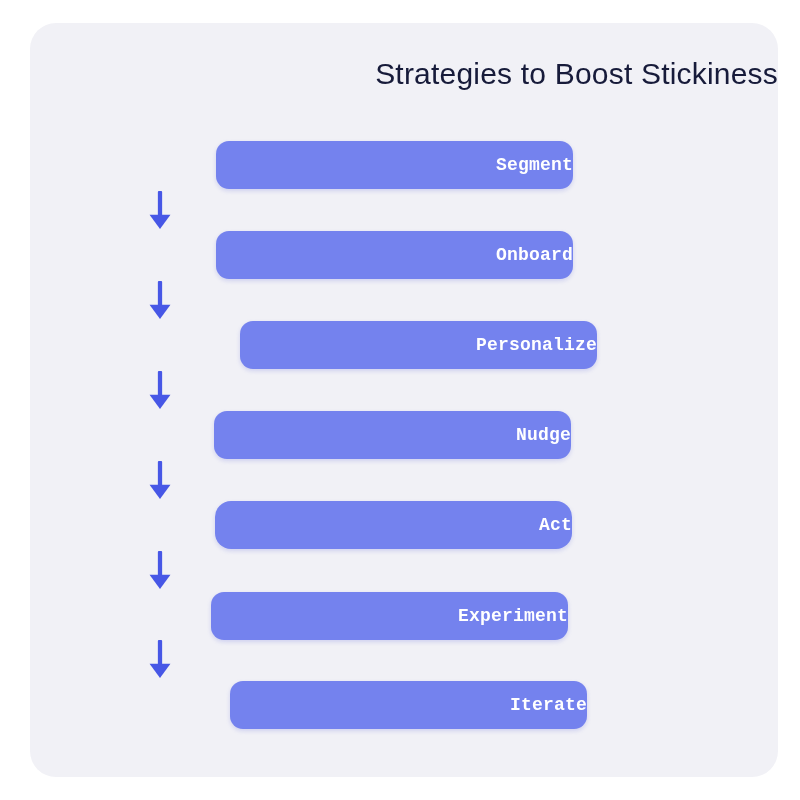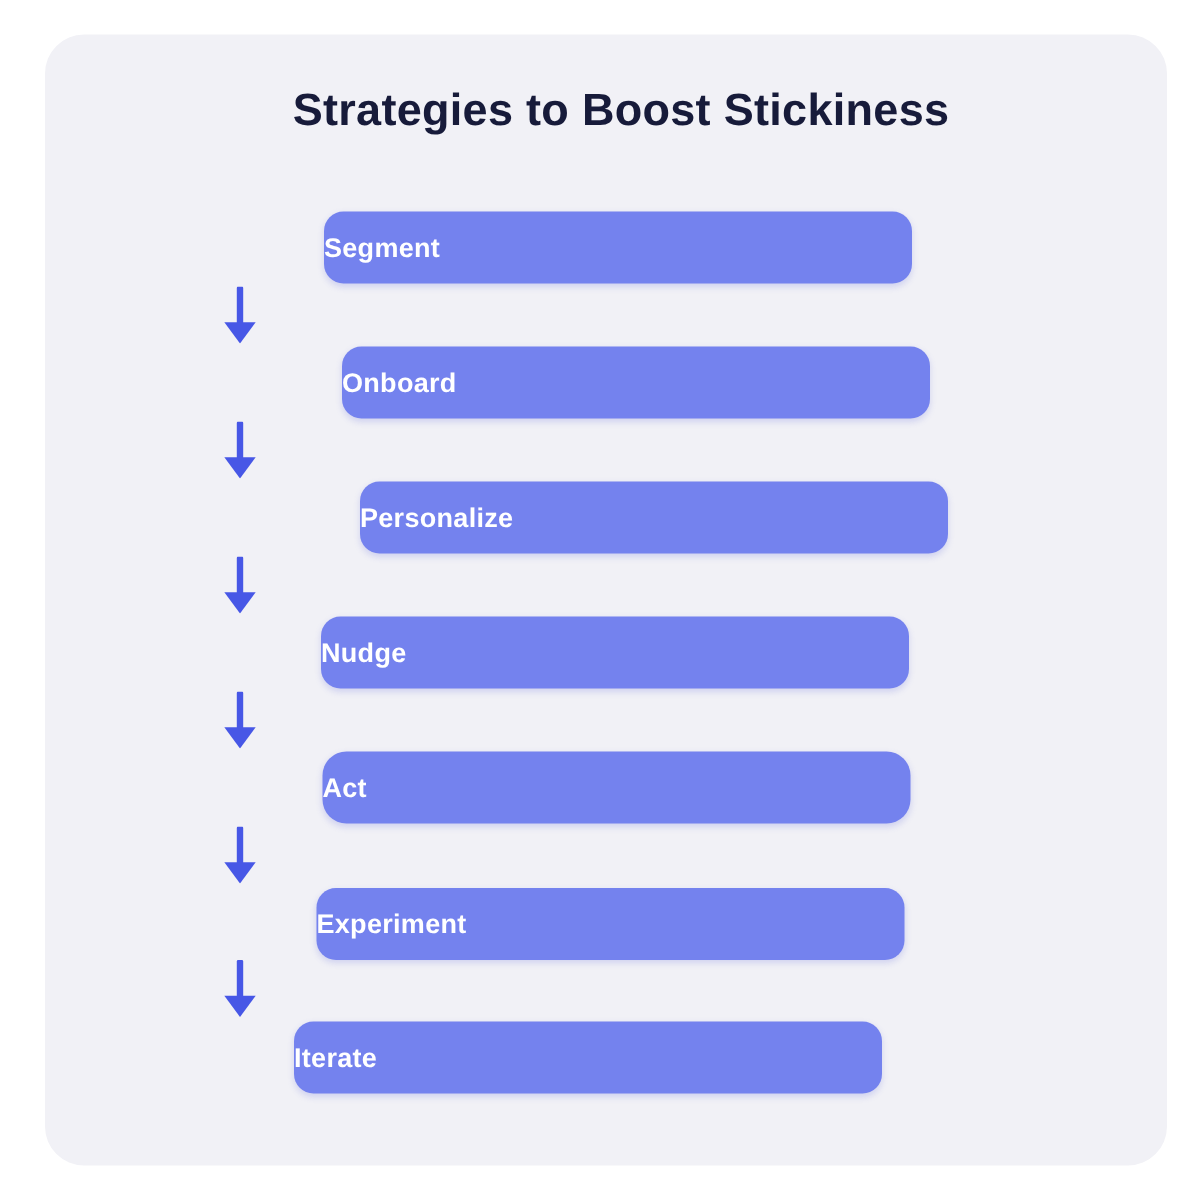--- a/index.html
+++ b/index.html
@@ -27,37 +27,38 @@
     width: 748px;
     height: 754px;
     background: var(--card-bg);
     border-radius: 26px;
   }
   .title {
     position: absolute;
     top: 34px;
     left: 0;
     right: 0;
-    text-align: center;
+    text-align: right;
     font-size: 30px;
-    font-weight: 700;
+    font-weight: 400;
     letter-spacing: 0.2px;
     color: var(--title-text);
     padding-left: 20px;
   }
   .step {
     position: absolute;
-    width: 392px;
+    width: 357px;
     height: 48px;
     background: var(--step-fill);
     border-radius: 13px;
     display: flex;
     align-items: center;
-    justify-content: flex-start;
+    justify-content: flex-end;
     box-shadow: 0 2px 4px rgba(90, 100, 220, 0.22);
+    font-family: Liberation Mono, monospace;
   }
   .step-label {
     color: var(--step-text);
     font-size: 18px;
     font-weight: 700;
     letter-spacing: 0.2px;
   }
   .flow-arrow {
     position: absolute;
     width: 24px;
@@ -78,21 +79,21 @@
       <span class="step-label">Segment</span>
     </div>
 
     <div class="flow-arrow" style="left:118px; top:168px;">
       <svg viewBox="0 0 24 40" xmlns="http://www.w3.org/2000/svg">
         <rect x="9.75" y="0" width="4.5" height="27" rx="1" fill="currentColor"></rect>
         <polygon points="1,25 23,25 12,40" fill="currentColor"></polygon>
       </svg>
     </div>
 
-    <div class="step" style="left:186px; top:208px;margin-left:12px;">
+    <div class="step" style="left:186px; top:208px;">
       <span class="step-label">Onboard</span>
     </div>
 
     <div class="flow-arrow" style="left:118px; top:258px;">
       <svg viewBox="0 0 24 40" xmlns="http://www.w3.org/2000/svg">
         <rect x="9.75" y="0" width="4.5" height="27" rx="1" fill="currentColor"></rect>
         <polygon points="1,25 23,25 12,40" fill="currentColor"></polygon>
       </svg>
     </div>
 
@@ -133,18 +134,18 @@
       <span class="step-label">Experiment</span>
     </div>
 
     <div class="flow-arrow" style="left:118px; top:617px;">
       <svg viewBox="0 0 24 40" xmlns="http://www.w3.org/2000/svg">
         <rect x="9.75" y="0" width="4.5" height="27" rx="1" fill="currentColor"></rect>
         <polygon points="1,25 23,25 12,40" fill="currentColor"></polygon>
       </svg>
     </div>
 
-    <div class="step" style="left:166px; top:658px;">
+    <div class="step" style="left:200px; top:658px;">
       <span class="step-label">Iterate</span>
     </div>
 
   </div>
 </div>
 
 </body></html>

